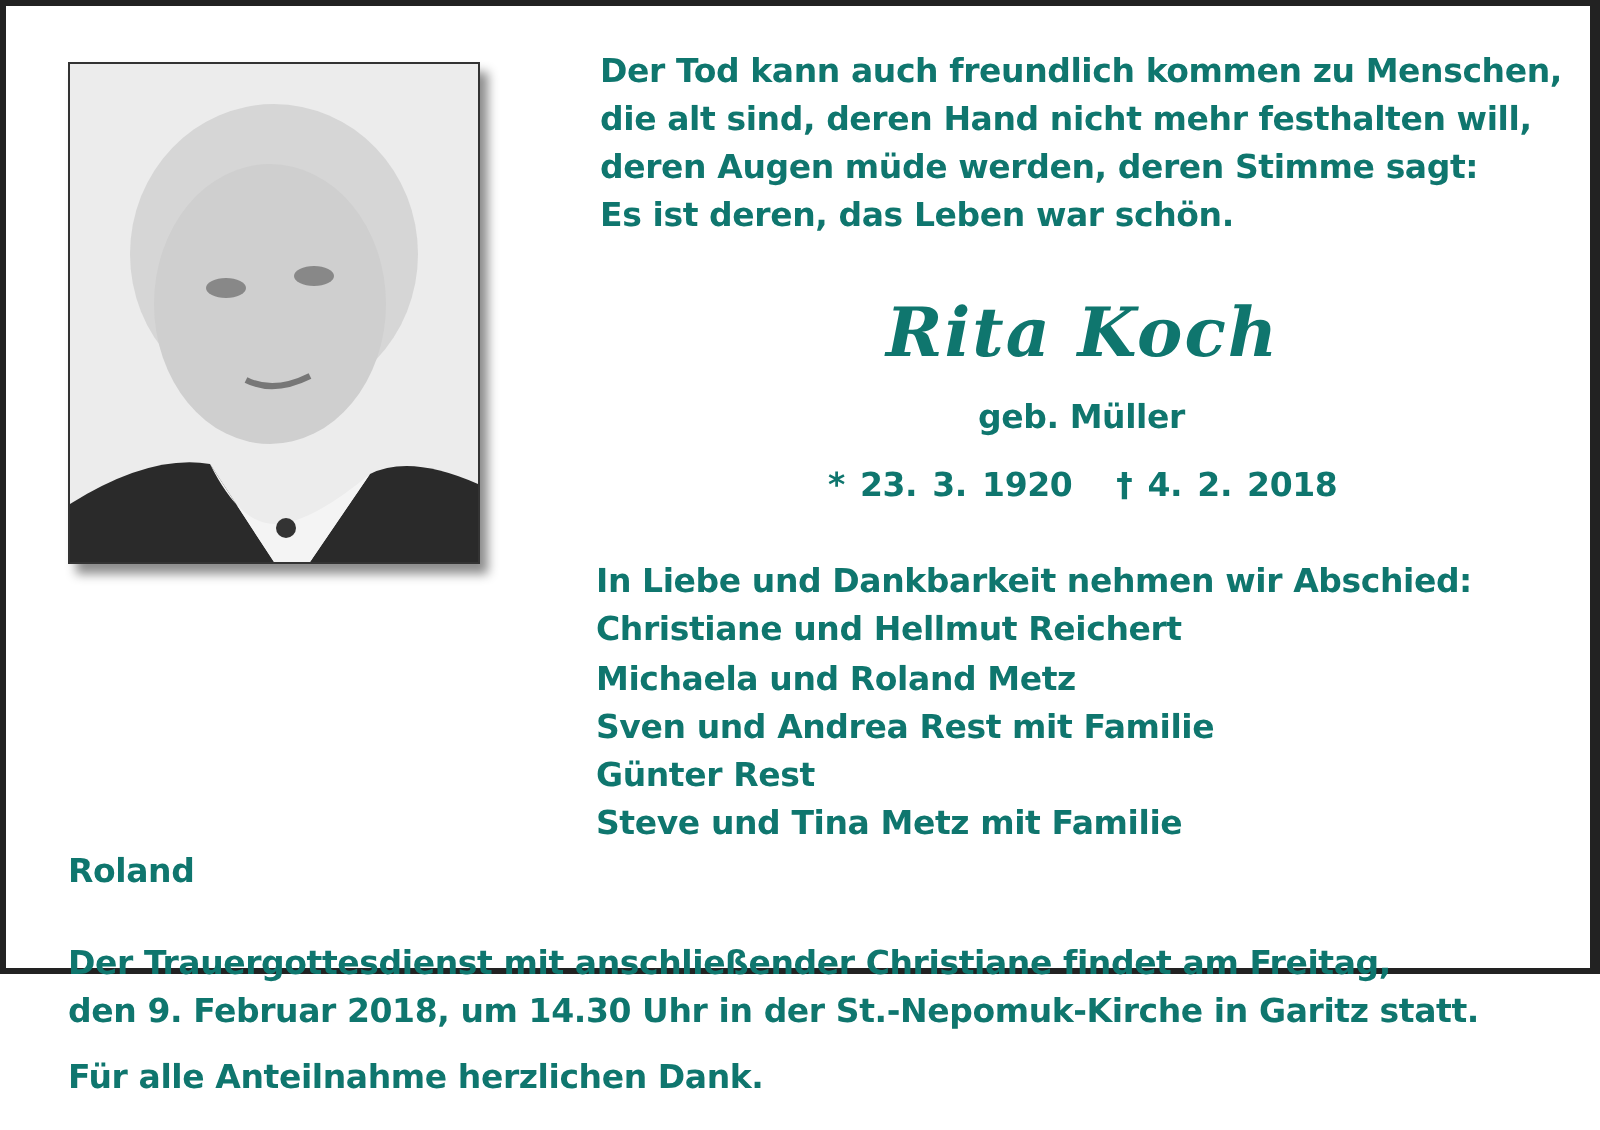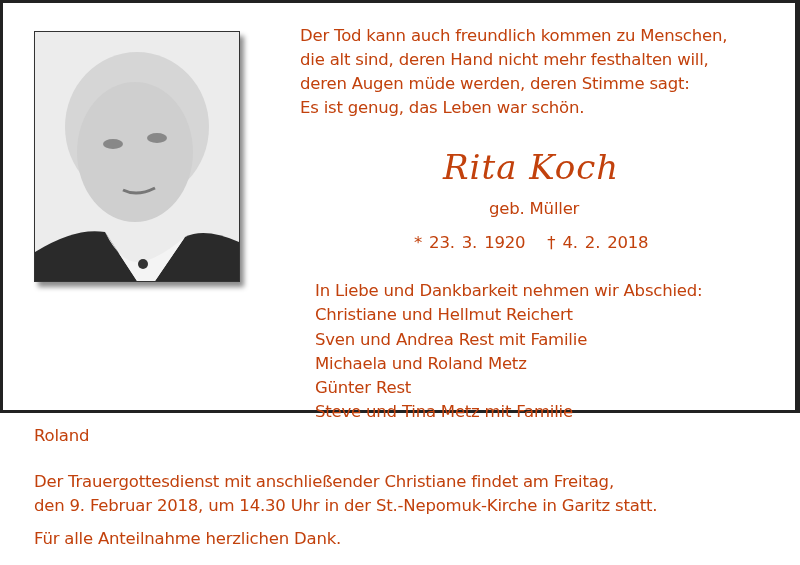--- a/index.html
+++ b/index.html
@@ -1,36 +1,37 @@
 <!DOCTYPE html>
 <html><head>
 <meta charset="utf-8">
 <style>
   html, body { margin:0; padding:0; background:#fff; }
   body { width:800px; height:565px; overflow:hidden; }
   .frame {
-    position:relative; width:800px; height:413px; box-sizing:border-box;
+    position:relative; width:800px; height:487px; box-sizing:border-box;
     border-top:3px solid #222; border-left:3px solid #222; border-right:5px solid #222; border-bottom:3px solid #222;
-    background:#fff; color:#c2410c;
+    background:#fff; color:#0f766e;
     font-family:"DejaVu Sans", sans-serif;
+    font-weight:bold;
   }
   .photo-wrap {
     position:absolute; left:31px; top:28px; width:204px; height:249px;
     border:1px solid #333; box-shadow:4px 5px 5px rgba(0,0,0,0.45);
     background:#eee; overflow:hidden;
   }
   .photo-wrap svg { display:block; width:100%; height:100%; }
   .t { position:absolute; font-size:16.5px; line-height:24px; letter-spacing:-0.2px; white-space:nowrap; }
   .poem { left:297px; top:21px; }
   .poem div { height:24px; }
   .name { position:absolute; left:440px; top:140px; font-family:"DejaVu Serif", serif; font-style:italic; font-size:34px; line-height:48px; letter-spacing:1px; white-space:nowrap; }
   .maiden { left:486px; top:194px; }
   .dates { left:411px; top:228px; word-spacing:2px; }
   .dates .death { margin-left:22px;text-align:center; }
-  .mourners { left:312px; top:276px; }
+  .mourners { left:295px; top:276px; }
   .mourners div { height:24.3px; }
   .place { left:31px; top:421px; }
   .service { left:31px; top:467px; }
   .service div { height:24px; }
   .thanks { left:31px; top:524px; }
 </style>
 </head>
 <body>
 
 <div class="frame">
@@ -47,34 +48,34 @@
       <path d="M204 210 Q170 195 150 205 L120 249 L204 249 Z" fill="#2a2a2a"></path>
       <path d="M70 200 L102 249 L120 249 L150 205 Q120 230 102 230 Q85 230 70 200 Z" fill="#f4f4f4"></path>
       <circle cx="108" cy="232" r="5" fill="#333"></circle>
     </svg>
   </div>
 
   <div class="t poem">
     <div>Der Tod kann auch freundlich kommen zu Menschen,</div>
     <div>die alt sind, deren Hand nicht mehr festhalten will,</div>
     <div>deren Augen müde werden, deren Stimme sagt:</div>
-    <div>Es ist genug, das Leben war schön.</div>
+    <div>Es ist deren, das Leben war schön.</div>
   </div>
 
   <div class="name">Rita Koch</div>
   <div class="t maiden">geb. Müller</div>
   <div class="t dates">
     <span>* 23. 3. 1920</span><span class="death">† 4. 2. 2018</span>
   </div>
 
   <div class="t mourners">
     <div>In Liebe und Dankbarkeit nehmen wir Abschied:</div>
     <div>Christiane und Hellmut Reichert</div>
+    <div>Michaela und Roland Metz</div>
     <div>Sven und Andrea Rest mit Familie</div>
-    <div>Michaela und Roland Metz</div>
     <div>Günter Rest</div>
     <div>Steve und Tina Metz mit Familie</div>
   </div>
 
   <div class="t place">Roland</div>
 
   <div class="t service">
     <div>Der Trauergottesdienst mit anschließender Christiane findet am Freitag,</div>
     <div>den 9. Februar 2018, um 14.30 Uhr in der St.-Nepomuk-Kirche in Garitz statt.</div>
   </div>

